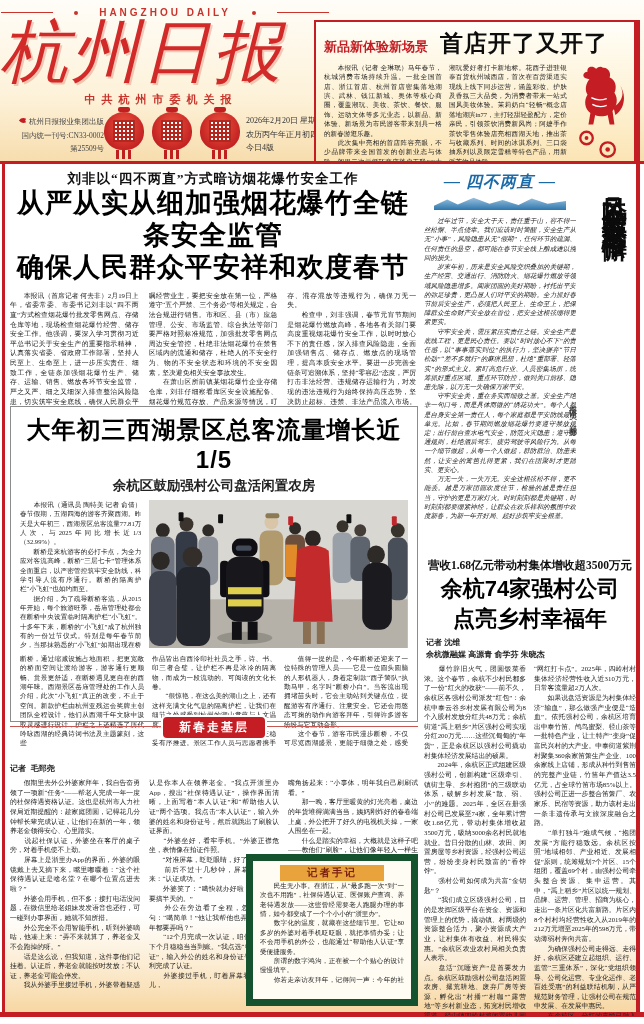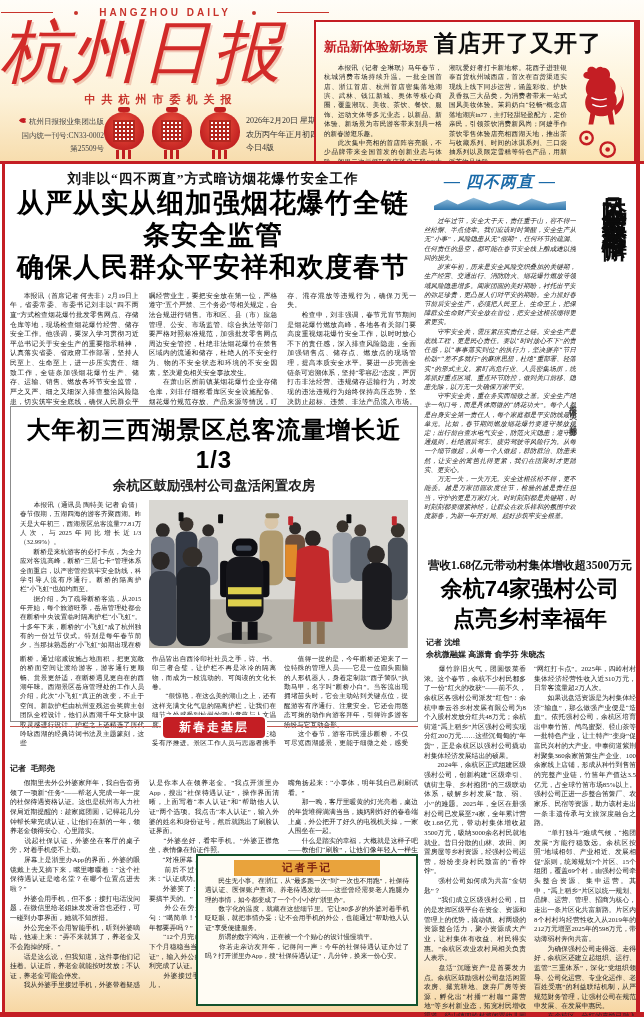--- a/index.html
+++ b/index.html
@@ -39,21 +39,21 @@
   .lantern::after{content:"";position:absolute;bottom:-9px;left:18px;width:3px;height:9px;background:#c01f20;
     box-shadow:-6px 0 #c01f20,6px 0 #c01f20}
   .qr{position:absolute;left:9px;top:8px;width:22px;height:22px;background:#fff;
     background-image:repeating-linear-gradient(0deg,#b3271f 0 2px,transparent 2px 4px),
                      repeating-linear-gradient(90deg,#b3271f 0 2px,#fff 2px 4px)}
   .date-info{position:absolute;left:246px;top:114px;font-size:8px;line-height:1.7;color:#333}
 
   
   .top-story{position:absolute;left:314px;top:20px;width:322px;height:144px;border:2px solid #c41e24;
     background:linear-gradient(180deg,#fffef8 0%,#fdeecb 70%,#fbe4b4 100%);padding:6px 8px 4px}
-  .ts-head{display:flex;align-items:baseline;gap:6px;margin-bottom:4px}
+  .ts-head{display:flex;align-items:baseline;gap:12px;margin-bottom:4px}
   .ts-kicker{font-weight:bold;font-size:13px;color:#c41e24;white-space:nowrap}
   .ts-headline{font-family:"Liberation Sans",sans-serif;font-weight:bold;font-size:23px;color:#0d0d0d;letter-spacing:1px;white-space:nowrap}
   .ts-body{display:flex;gap:7px}
   .ts-col{width:122px;height:100px;font-size:6.6px}
   .horse-wrap{width:54px;height:102px;display:flex;align-items:flex-start;justify-content:center}
 
   
   .lead{position:absolute;left:10px;top:170px;width:406px}
   .lead-kicker{text-align:center;font-weight:bold;font-size:13.5px;letter-spacing:1px;color:#111}
   .lead-h{font-family:"Liberation Sans",sans-serif;text-align:center;font-weight:bold;font-size:27px;letter-spacing:1px;line-height:1.18;color:#000}
@@ -95,21 +95,21 @@
   .basecamp{position:absolute;left:10px;top:726px;width:408px;height:284px;border-top:1px solid #c4574f}
   .bc-badge{position:absolute;top:-10px;left:50%;transform:translateX(-50%);background:#c41e24;color:#fff;
     font-family:"Liberation Sans",sans-serif;font-weight:bold;font-size:12px;letter-spacing:2px;
     padding:2px 16px;border-radius:4px;box-shadow:0 0 0 2px #fff}
   .bc-headrow{display:flex;align-items:baseline;gap:12px;margin-top:15px}
   .bc-h{font-family:"Liberation Sans",sans-serif;font-weight:bold;font-size:23px;white-space:nowrap;color:#000}
   .bc-sub{font-weight:bold;font-size:14px;white-space:nowrap;color:#111}
   .bc-by{font-family:Liberation Mono, monospace;font-weight:bold;font-size:8px;margin:21px 0 4px}
   .bc-cols{display:flex;gap:9px}
   .bc-cols .txt{flex:1;height:212px}
-  .note{position:absolute;right:0;bottom:4px;width:222px;height:152px;border:2px solid #14532d;
+  .note{position:absolute;right:0;bottom:4px;width:172px;height:152px;border:7px solid #14532d;
     background:#fffcf4;padding:4px 7px 3px;z-index:2}
   .note-badge{display:block;margin:0 auto;width:72%;background:#e9a33c;color:#7a1f10;
     font-family:"Liberation Sans",sans-serif;font-weight:bold;font-size:10.5px;letter-spacing:2px;text-align:center;padding:1px 0}
   .note-h{font-family:"Liberation Sans",sans-serif;font-weight:bold;font-size:14px;text-align:center;margin:3px 0 2px;color:#000}
   .note-body{height:104px;font-size:6.6px}
 </style>
 </head>
 <body>
 
 <div class="page">
@@ -205,21 +205,21 @@
     <div class="txt cm-body">　　过年过节，安全大于天，责任重于山，容不得一丝松懈、半点侥幸。我们应该时时警醒，安全生产从无“小事”，风险隐患从无“假期”，任何环节的疏漏、任何责任的悬空，都可能在春节安全线上酿成难以挽回的损失。
 　　岁末年初，历来是安全风险交织叠加的关键期，生产经营、交通出行、消防防火、烟花爆竹燃放等领域风险隐患增多。阖家团圆的美好期盼，衬托出平安的弥足珍贵，更凸显人们对平安的期盼。全力抓好春节前后安全生产，必须把人民至上、生命至上，把保障群众生命财产安全放在首位，把安全这根弦绷得更紧更实。
 　　守牢安全关，需压紧压实责任之链。安全生产是底线工程，更是民心责任。要以“时时放心不下”的责任感，以“事事落实到位”的执行力，坚决摒弃“节日松劲”“差不多就行”的麻痹思想，杜绝“重部署、轻落实”的形式主义。紧盯高危行业、人员密集场所，统筹抓好重点区域、重点环节防控，做到关口前移、隐患先除，以万无一失确保万家平安。
 　　守牢安全关，重在务实而细致之基。安全生产绝非一句口号，而是具体而微的“绣花功夫”。每个人都是自身安全第一责任人，每个家庭都是平安防线最小单元。比如，春节期间燃放烟花爆竹要遵守禁放规定；出行前自查水电气安全，防范火灾隐患；遵守交通规则，杜绝酒后驾车、疲劳驾驶等风险行为。从每一个细节做起，从每一个人做起，群防群治、防患未然，让安全的篱笆扎得更紧，我们在团聚时才更踏实、更安心。
 　　万无一失，一失万无。安全这根弦松不得，更不能丢。越是万家团圆欢度佳节，检验的越是责任担当，守护的更是万家灯火。时时刻刻都是关键期，时时刻刻都要绷紧神经，让群众在欢乐祥和的氛围中欢度新春，为新一年开好局、起好步筑牢安全根基。</div>
   </div>
   <div class="vert-headline">风险不会『放假』安全不可松懈</div>
   <div class="vert-byline">本报评论员　郑莉娜</div>
 
   <div class="westlake">
-    <div class="wl-h">大年初三西湖景区总客流量增长近1/3</div>
+    <div class="wl-h">大年初三西湖景区总客流量增长近1/5</div>
     <div class="wl-sub">余杭区鼓励强村公司盘活闲置农房</div>
     <div class="wl-row">
       <div class="txt wl-side">　　本报讯（通讯员 陶特美 记者 俞倩）春节假期，五湖四海的游客齐聚西湖。昨天是大年初三，西湖景区总客流量77.81万人次，与2025年同比增长近1/3（32.99%）。
 　　断桥是来杭游客的必打卡点，为全力应对客流高峰，断桥“三层七卡”管理体系全面重启，以严密管控筑牢安全防线，科学引导人流有序通行。断桥的隔离护栏“小飞虹”也如约而至。
 　　据介绍，为了疏导断桥客流，从2015年开始，每个旅游旺季，岳庙管理处都会在断桥中央设置临时隔离护栏“小飞虹”。十多年下来，断桥的“小飞虹”成了杭州独有的一份过节仪式。特别是每年春节前夕，当那抹熟悉的“小飞虹”如期出现在桥面之上，一种心照不宣的年味便在湖光山色间洇染开来——桥的通道被“分”了，年也就真的来了。
 　　这个春节，更为轻薄的“小飞虹”亮相</div>
       <div class="photo">
         <svg viewBox="0 0 262 146" preserveAspectRatio="none">
           <rect width="262" height="146" fill="#d9d7d2"></rect>
           <rect y="98" width="262" height="48" fill="#b5b1a8"></rect>

